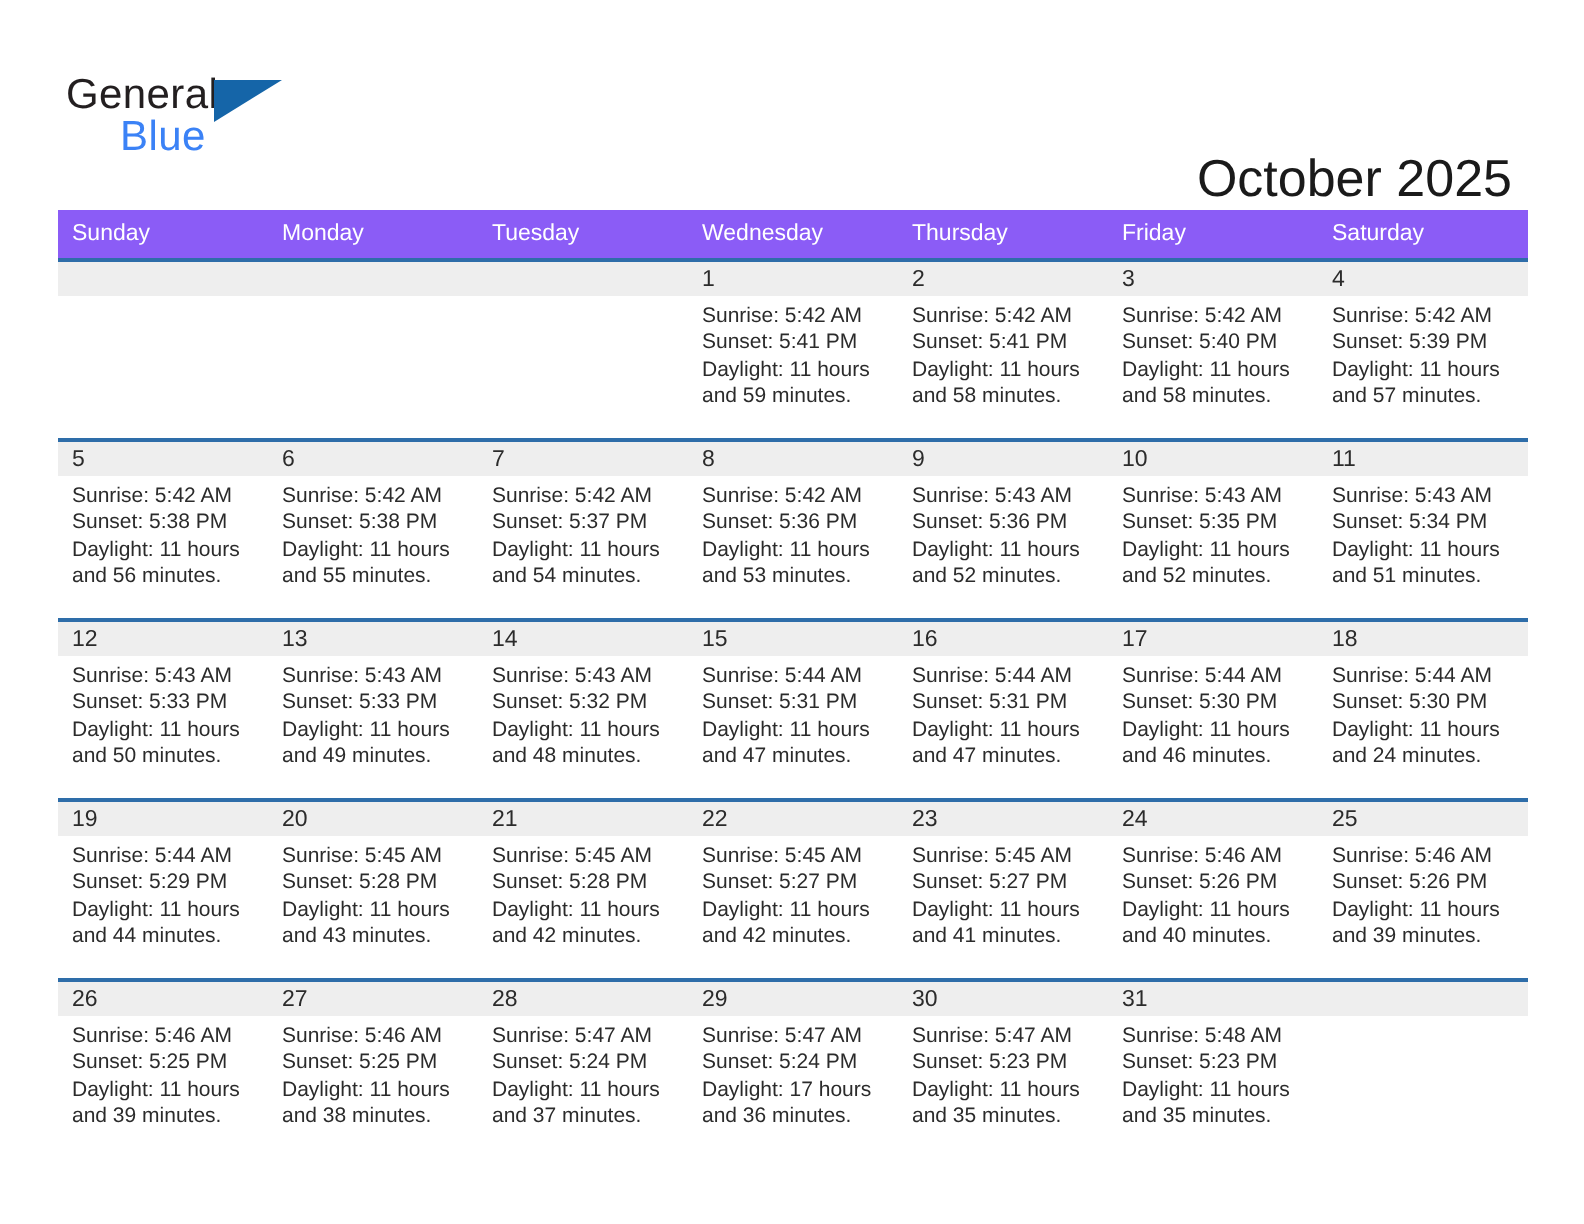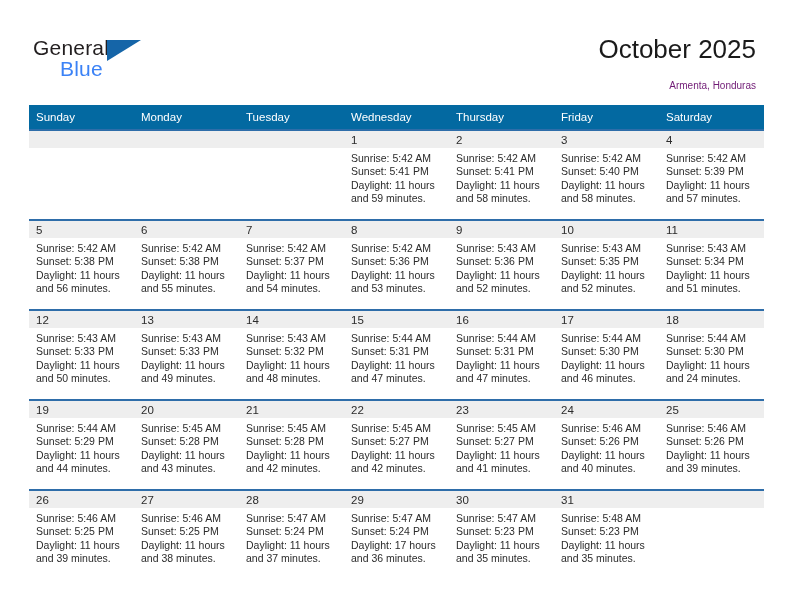--- a/index.html
+++ b/index.html
@@ -68,40 +68,41 @@
     right: 36px;
     top: 33px;
     text-align: right;
   }
   .cal-title {
     font-size: 26px;
     font-weight: normal;
     color: #1a1a1a;
     line-height: 32px;
     white-space: nowrap;
+    margin-top: 40px;
   }
   .cal-subtitle {
     margin-top: 12px;
     font-size: 10px;
     color: #701a75;
     line-height: 17px;
     white-space: nowrap;
   }
 
   
   .calendar {
     position: absolute;
     left: 29px;
     top: 105px;
     width: 735px;
     border-collapse: collapse;
     table-layout: fixed;
   }
   .calendar th {
-    background: #0369a1;
+    background: #8b5cf6;
     color: #ffffff;
     font-size: 11.5px;
     font-weight: normal;
     text-align: left;
     padding: 6px 0 6px 7px;
     height: 10px;
     border: none;
   }
   .calendar td {
     vertical-align: top;

